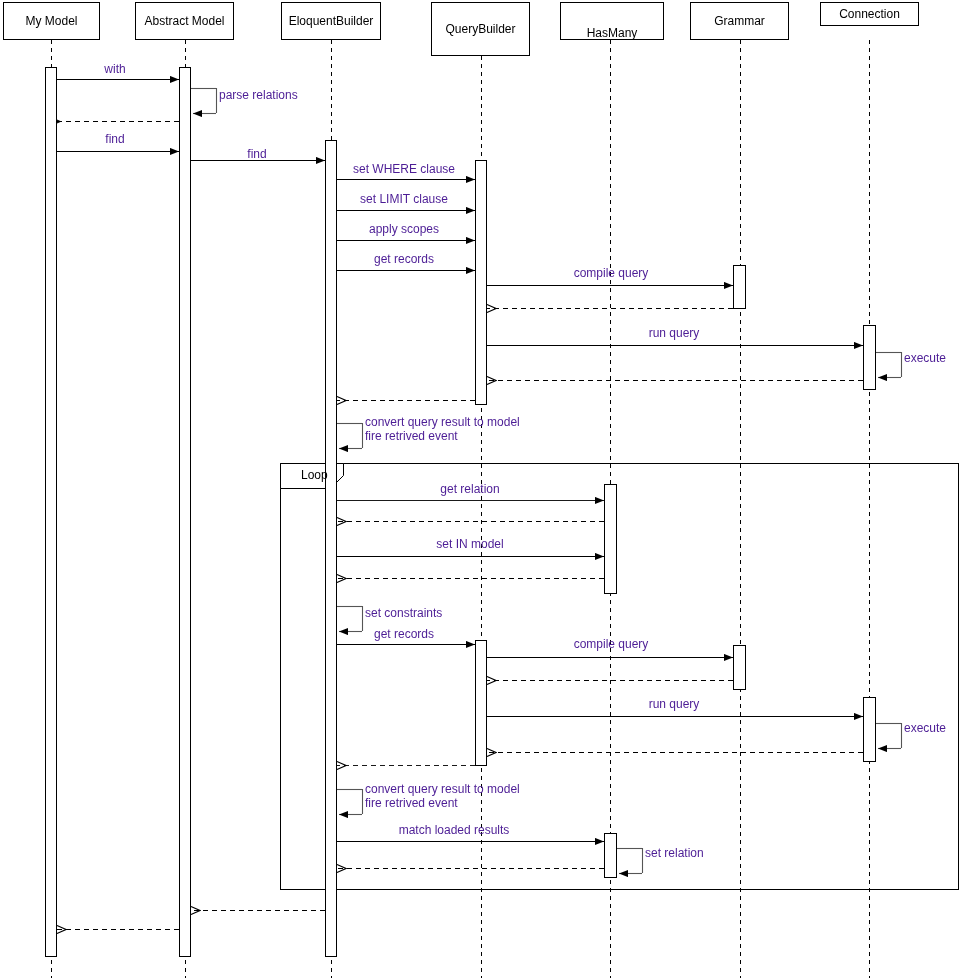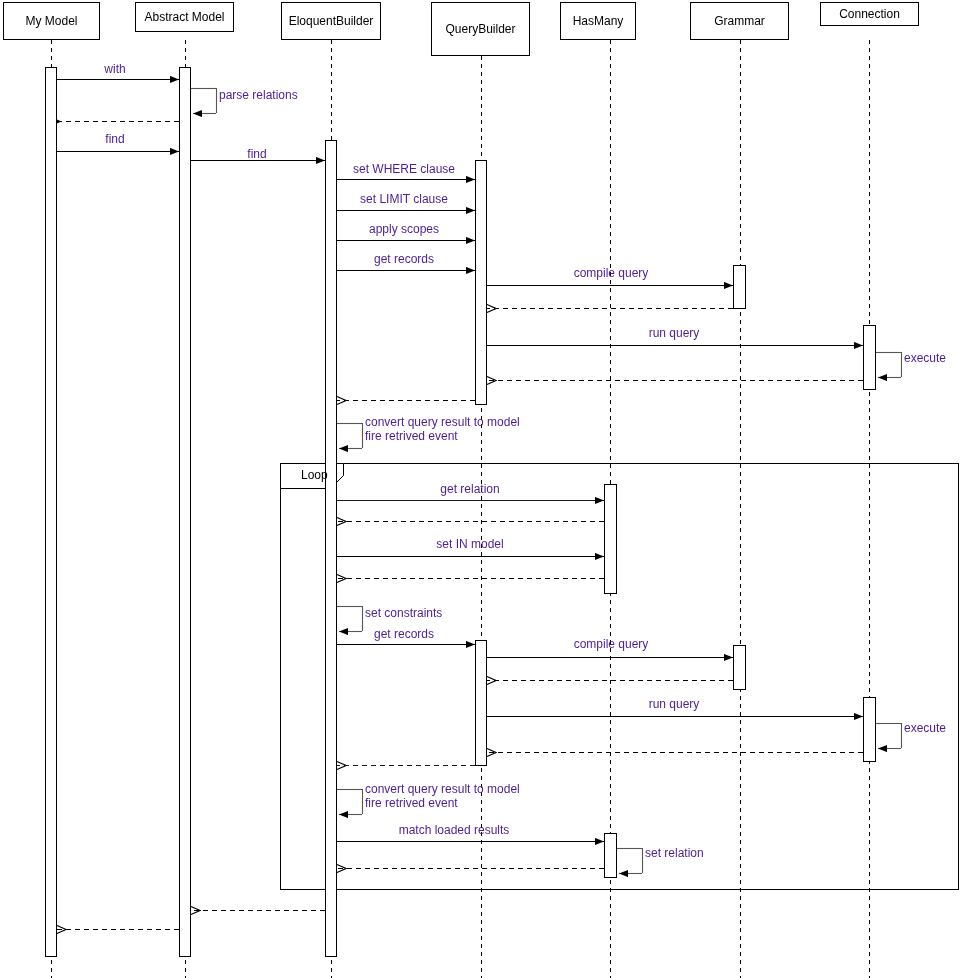--- a/index.html
+++ b/index.html
@@ -209,30 +209,30 @@
         <g>
           <line x1="179" y1="929.5" x2="57" y2="929.5" stroke="#000000" stroke-width="1.1" stroke-dasharray="5 4" marker-end="url(#arrowOpen)"></line>
         </g>
       </g>
   </svg>
 
   <div id="participant-layer">
       <div class="participant-box" style="left: 3px; top: 2px; width: 97px; height: 38px;">
         <span>My Model</span>
       </div>
-      <div class="participant-box" style="left: 135px; top: 2px; width: 99px; height: 30px;">
+      <div class="participant-box" style="left: 135px; top: 2px; width: 99px; height: 38px;">
         <span>Abstract Model</span>
       </div>
       <div class="participant-box" style="left: 281px; top: 2px; width: 100px; height: 38px;">
         <span>EloquentBuilder</span>
       </div>
       <div class="participant-box" style="left: 431px; top: 2px; width: 99px; height: 54px;">
         <span>QueryBuilder</span>
       </div>
-      <div class="participant-box" style="left: 560px; top: 2px; width: 76px; height: 38px;">
+      <div class="participant-box" style="left: 560px; top: 2px; width: 104px; height: 38px; align-items: flex-end;">
         <span>HasMany</span>
       </div>
       <div class="participant-box" style="left: 690px; top: 2px; width: 99px; height: 38px;">
         <span>Grammar</span>
       </div>
       <div class="participant-box" style="left: 820px; top: 2px; width: 99px; height: 24px;">
         <span>Connection</span>
       </div>
     </div>
   <div id="activation-layer">

